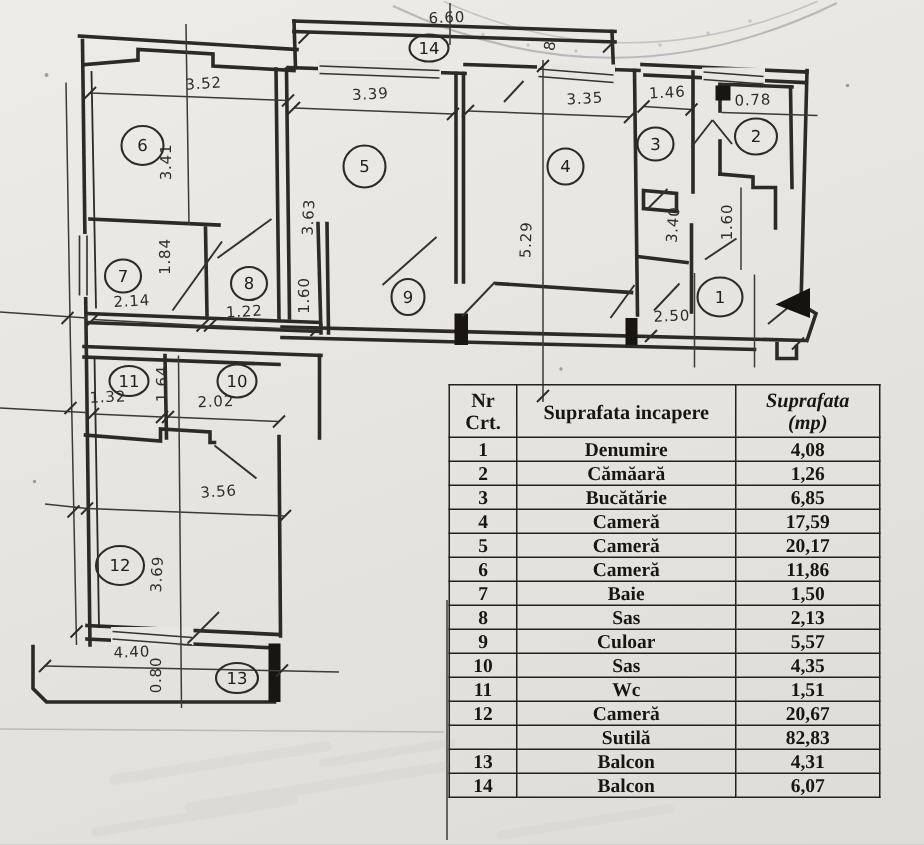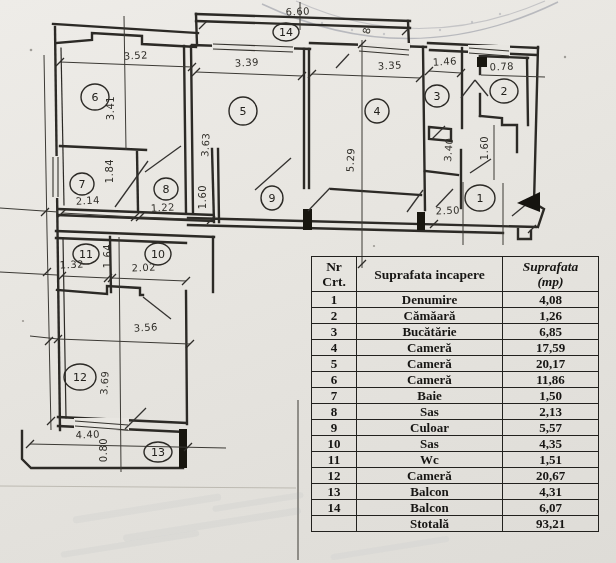--- a/index.html
+++ b/index.html
@@ -8,21 +8,20 @@
     background:linear-gradient(160deg,#eeece8 0%,#e8e6e1 38%,#e2e0db 75%,#dedcd7 100%);
     font-family:"Liberation Sans", sans-serif;
   }
   .plan-svg{position:absolute;left:0;top:0;}
   
   .area-table{
     position:absolute;left:299px;top:256px;width:274px;
     border-collapse:collapse;table-layout:fixed;
     font-family:"Liberation Serif", serif;font-weight:700;color:#171614;
     font-size:13px;
-    margin-left:12px;
   }
   .area-table th,.area-table td{
     border:1.6px solid #22211e;text-align:center;vertical-align:middle;
     padding:0 2px;height:15px;line-height:14px;overflow:hidden;white-space:nowrap;
   }
   .area-table th{height:34px;line-height:15px;font-size:13.5px;}
   .col-nr{width:40px;}
   .col-name{width:141px;}
   .col-area{width:91px;font-style:italic;}
   
@@ -351,29 +350,29 @@
           <td>11</td>
           <td>Wc</td>
           <td>1,51</td>
         </tr>
         <tr>
           <td>12</td>
           <td>Cameră</td>
           <td>20,67</td>
         </tr>
         <tr>
+          <td></td>
+          <td>Sutilă</td>
+          <td>82,83</td>
+        </tr>
+        <tr>
           <td>13</td>
           <td>Balcon</td>
           <td>4,31</td>
         </tr>
         <tr>
           <td>14</td>
           <td>Balcon</td>
           <td>6,07</td>
         </tr>
-        <tr>
-          <td></td>
-          <td>Stotală</td>
-          <td>93,21</td>
-        </tr>
       </tbody>
   </table>
 </div>
 
 </body></html>

